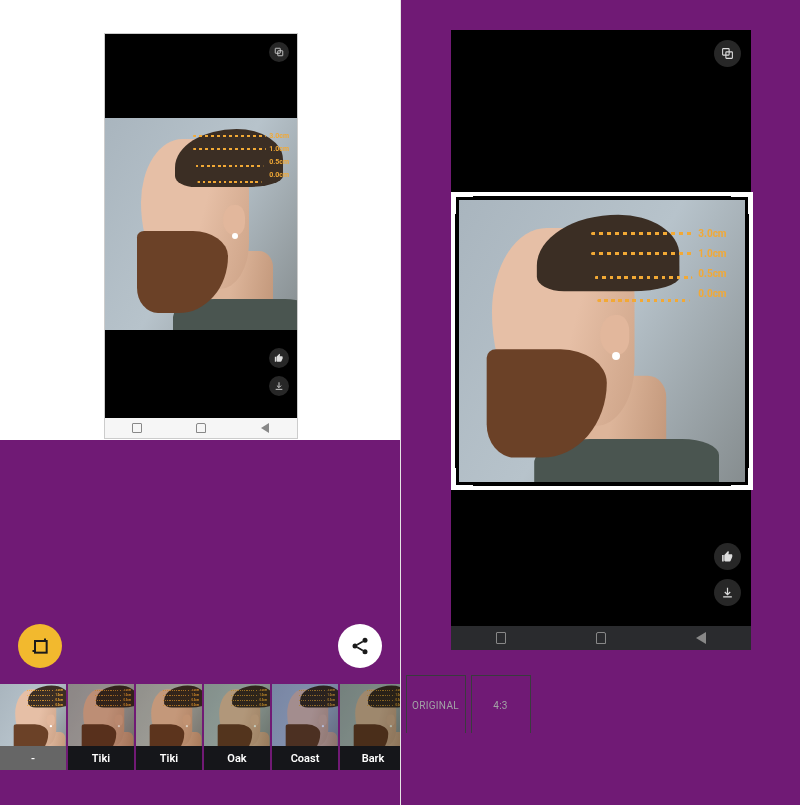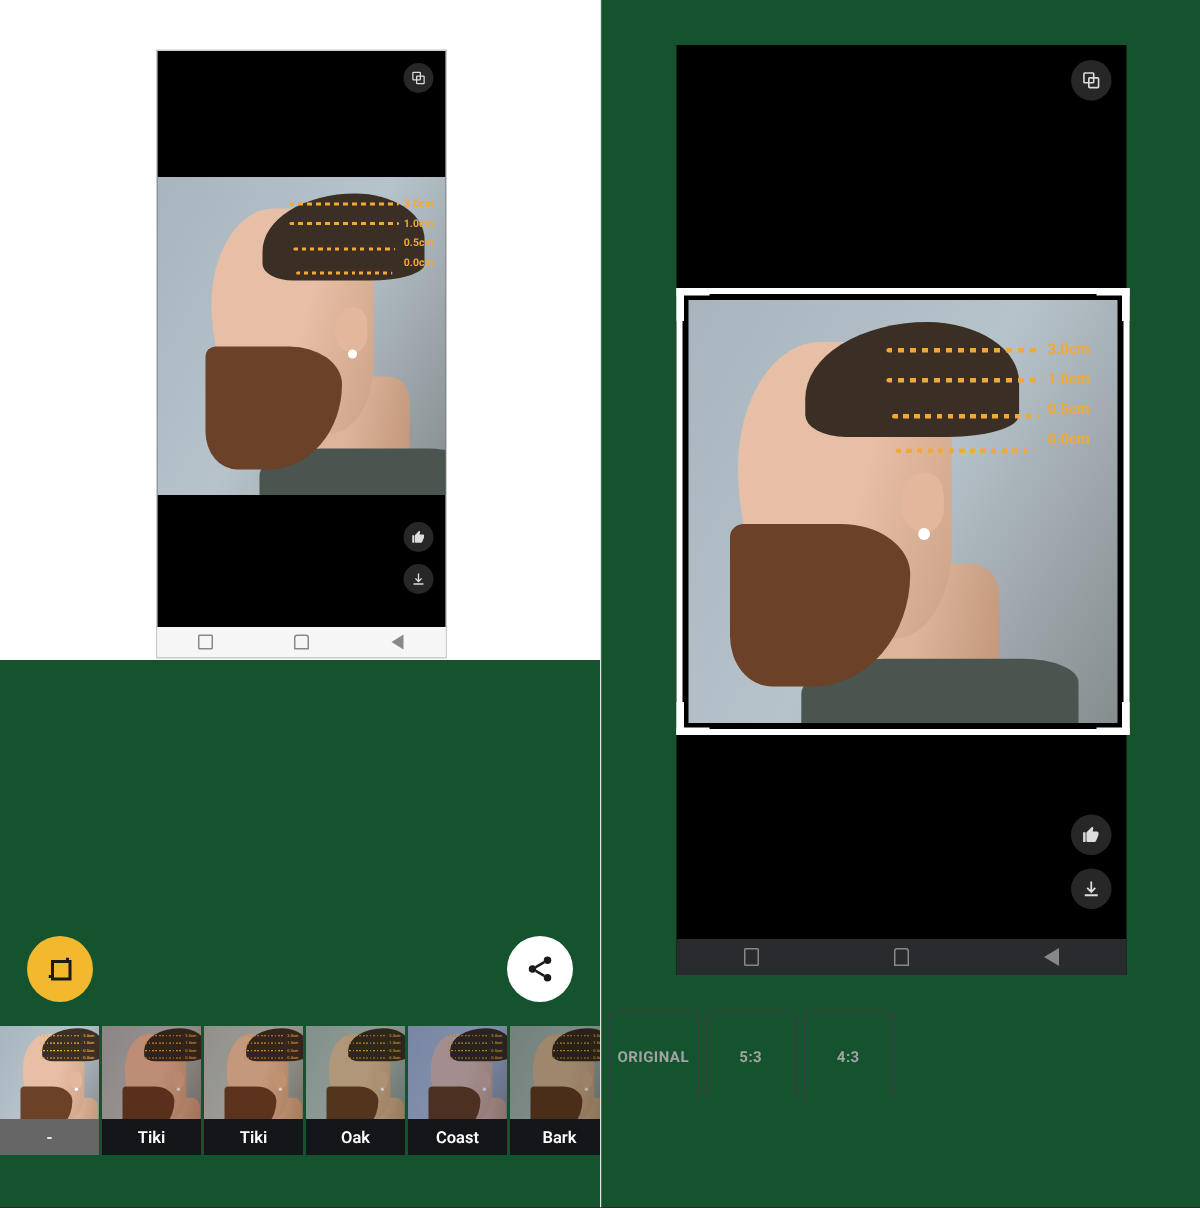--- a/index.html
+++ b/index.html
@@ -1,17 +1,17 @@
 <!DOCTYPE html>
 <html><head>
 <meta charset="utf-8">
 <style>
 html,body{margin:0;padding:0;width:800px;height:805px;background:#000;font-family:-apple-system,BlinkMacSystemFont,"Segoe UI",Roboto,sans-serif;overflow:hidden}
 .container{display:flex;width:800px;height:805px}
-.panel{position:relative;height:805px;background:#14532d}
+.panel{position:relative;height:805px;background:#701a75}
 .panel-left{width:400px;border-right:1px solid #E5E5E5}
 .panel-right{width:400px}
 .white-region{position:absolute;left:0;top:0;width:400px;height:440px;background:#fff}
 .phone-frame{position:absolute;left:105px;top:34px;width:192px;height:404px;background:#fff;box-shadow:0 0 0 1px #ccc}
 .phone-screen{position:absolute;left:0;top:0;width:192px;height:384px;background:#000}
 .phone-nav{position:absolute;left:0;bottom:0;width:192px;height:20px;background:#f6f6f6;display:flex;justify-content:space-around;align-items:center;color:#888}
 .nav-icn{width:10px;height:10px;display:flex;align-items:center;justify-content:center}
 .nav-sq{width:8px;height:8px;border:1.2px solid #888;border-radius:1px}
 .nav-home{width:8px;height:8px;border:1.2px solid #888;border-radius:2px 2px 0 0}
 .nav-tri{width:0;height:0;border-top:5px solid transparent;border-bottom:5px solid transparent;border-right:8px solid #888}
@@ -75,21 +75,21 @@
 .c-bl{left:-4px;bottom:-4px}.c-bl::before{left:0;bottom:0}.c-bl::after{left:0;bottom:0}
 .c-br{right:-4px;bottom:-4px}.c-br::before{right:0;bottom:0}.c-br::after{right:0;bottom:0}
 
 .photo-right{left:4px;top:4px;width:286px;height:282px}
 .head-right{left:-4px;top:20px;width:230px;height:280px;transform:scale(1.32);transform-origin:top left}
 .guides-right{right:18px;top:28px;width:136px;font-size:10px}
 .guides-right .guide{margin-bottom:10px;height:10px}
 .guides-right .gline{height:3px;background:repeating-linear-gradient(90deg,#F2A935 0 4px,transparent 4px 8px)}
 
 .ratio-strip{position:absolute;left:5px;top:675px;width:400px;height:58px;display:flex;gap:5px;overflow:hidden}
-.ratio-item{width:58px;height:58px;border:1px solid #3A3B3E;display:flex;align-items:center;justify-content:center;color:#A2A3A5;font-size:10px;font-weight:700;flex-shrink:0;letter-spacing:0.3px}
+.ratio-item{width:58px;height:58px;border:1px solid #3A3B3E;display:flex;align-items:center;justify-content:center;color:#A2A3A5;font-size:10px;font-weight:400;flex-shrink:0;letter-spacing:0.3px}
 .ratio-item.selected{border:2px solid #fff;color:#fff;width:56px;height:56px;font-size:12px}
 </style>
 </head>
 <body>
 
 <div class="container">
 
   <div class="panel panel-left">
     <div class="white-region">
       <div class="phone-frame">
@@ -440,18 +440,17 @@
             <div class="nav-home"></div>
           </div>
         <div class="nav-icn">
             <div class="nav-tri"></div>
           </div>
       </div>
     </div>
 
     <div class="ratio-strip" id="ratio-strip">
         <div class="ratio-item">ORIGINAL</div>
-        <div class="ratio-item">5:3</div>
         <div class="ratio-item">4:3</div>
       </div>
   </div>
 
 </div>
 
 </body></html>

